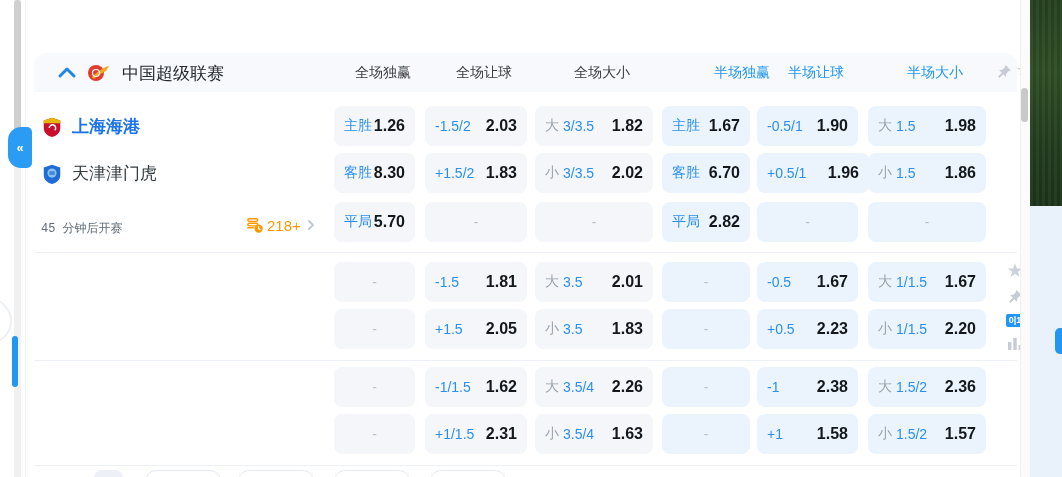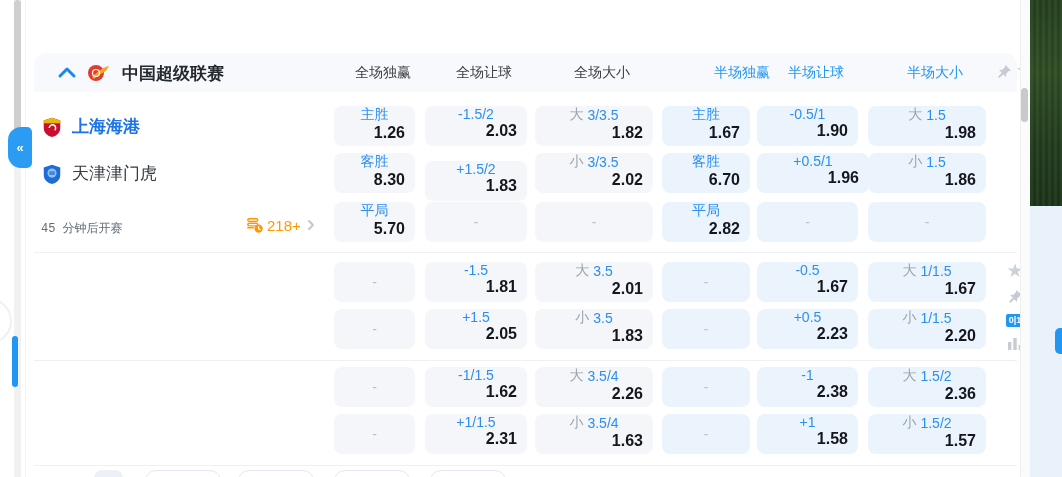--- a/index.html
+++ b/index.html
@@ -29,39 +29,39 @@
   .collapse-btn { position:absolute; right:7px; top:12px; width:67px; height:28px; border:1px solid #55a6f0;
     border-radius:15px; background:#fff; color:#1e88e5; font-size:14px; display:flex; align-items:center;
     justify-content:center; gap:4px; cursor:pointer; }
   .collapse-btn .tri { font-size:9px; line-height:1; }
 
   
   .league-row { position:absolute; left:8px; top:53px; width:983px; height:39px; background:#f7f9fc;
     border-radius:12px 12px 0 0; }
   .chev-up { position:absolute; left:22px; top:9px; width:22px; height:22px; }
   .league-logo { position:absolute; left:52px; top:8px; width:24px; height:24px; }
-  .league-name { position:absolute; left:88px; top:9px; font-size:17px; font-weight:bold; color:#24292f; }
+  .league-name { position:absolute; left:88px; top:9px; font-size:17px; font-weight:normal; color:#24292f; }
   .col-head { position:absolute; top:11px; font-size:14px; transform:translateX(-50%); white-space:nowrap; }
   .col-head.dark { color:#3c4043; }
   .col-head.blue { color:#2196f3; }
   .hdr-pin { position:absolute; left:962px; top:11px; }
   .hdr-star { position:absolute; left:982px; top:9px; font-size:16px; color:#ccd2d9; line-height:1; }
 
   
   .team-row { position:absolute; left:15px; display:flex; align-items:center; gap:9px; }
   .team-name { font-size:17px; }
   .team-name.home { color:#1a73e8; font-weight:bold; }
   .team-name.away { color:#333a40; }
   .start-note { position:absolute; left:15px; top:220px; font-size:12px; color:#5f6b76;font-family:Liberation Mono, monospace; }
   .markets { position:absolute; left:220px; top:216px; display:flex; align-items:center; gap:3px; cursor:pointer; }
   .markets .cnt { color:#ff9800; font-size:15px; }
 
   
   .cell { position:absolute; height:40px; border-radius:8px; display:flex; align-items:center;
-    padding:0 10px; cursor:pointer;flex-direction:column; }
+    padding:0 10px; cursor:pointer; }
   .cell.full { background:#f4f6f9; }
   .cell.half { background:#ebf4fd; }
   .cell .lab { display:flex; align-items:center; gap:4px; font-size:14px; }
   .cell .pre { font-style:normal; color:#9aa3ad; }
   .cell .line { font-style:normal; color:#2a8ff0; }
   .cell .val { margin-left:auto; font-size:16px; font-weight:bold; color:#14181c; }
   .cell.empty { justify-content:center; }
   .cell .dash { color:#b9c0c8; font-size:14px; }
 
   .divider { position:absolute; left:8px; width:983px; height:1px; background:#edf1f6; }
@@ -195,21 +195,21 @@
             <i class="line">1.5</i>
           </span>
           <b class="val">1.98</b>
         </div>
         <div class="cell full" style="left: 308px; top: 153px; width: 81px;">
           <span class="lab">
             <i class="line">客胜</i>
           </span>
           <b class="val">8.30</b>
         </div>
-        <div class="cell full" style="left: 399px; top: 161px; width: 102px;">
+        <div class="cell full" style="left: 399px; top: 153px; width: 102px;">
           <span class="lab">
             <i class="line">+1.5/2</i>
           </span>
           <b class="val">1.83</b>
         </div>
         <div class="cell full" style="left: 509px; top: 153px; width: 118px;">
           <span class="lab">
             <i class="pre">小</i>
             <i class="line">3/3.5</i>
           </span>

